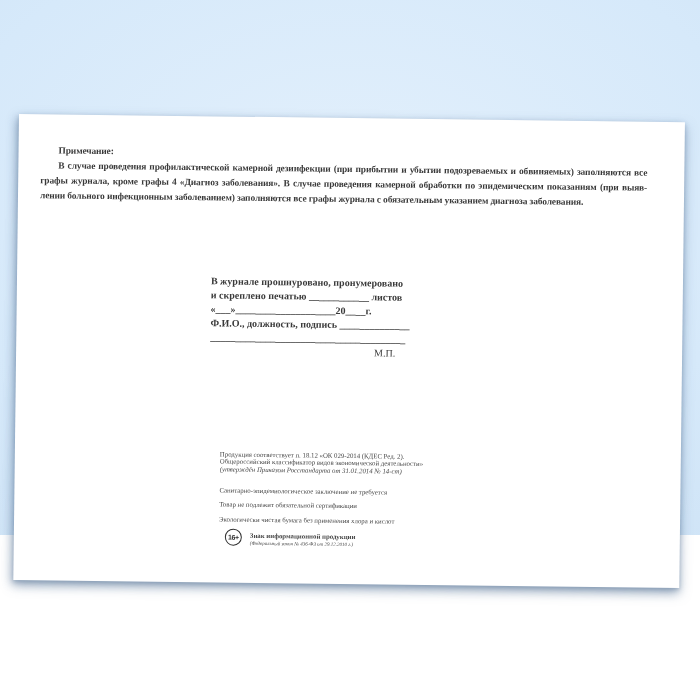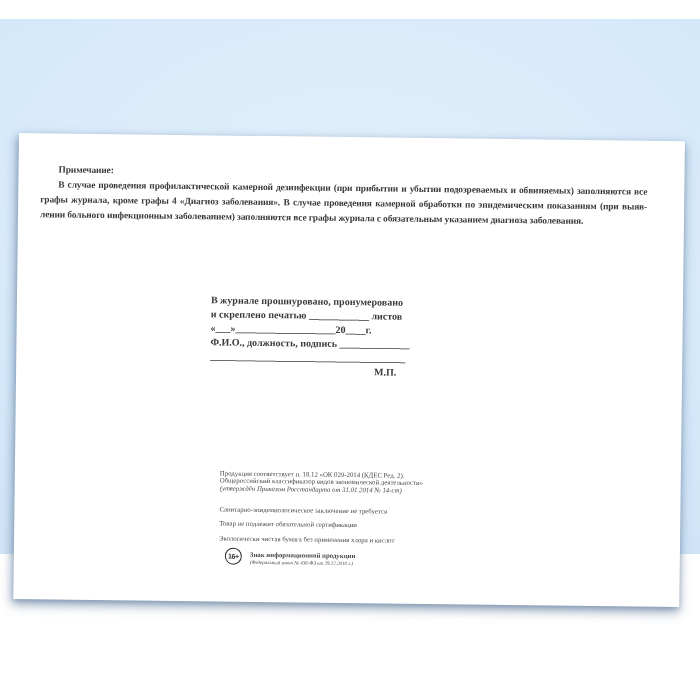--- a/index.html
+++ b/index.html
@@ -5,21 +5,20 @@
   * { margin: 0; padding: 0; box-sizing: border-box; }
   html, body { width: 700px; height: 700px; overflow: hidden; }
   body {
     font-family: "Liberation Serif", "DejaVu Serif", serif;
   }
   .backdrop {
     position: relative;
     width: 700px; height: 535px;
     background: radial-gradient(ellipse 130% 120% at 50% 38%,
                 #e3f0fc 0%, #d6e9fa 45%, #cde2f5 75%, #c3d8ee 100%);
-    margin-top: 19px;
   }
   .page {
     position: absolute;
     left: 19px; top: 114px;
     width: 666px; height: 466px;
     background: #ffffff;
     transform: rotate(0.7deg);
     transform-origin: 0 0;
     box-shadow: 0 5px 12px rgba(88, 117, 152, 0.50),
                 0 2px 4px rgba(88, 117, 152, 0.35),
@@ -39,21 +38,21 @@
   .stamp {
     position: absolute;
     left: 194px; top: 158px;
     font-size: 10px; line-height: 14px;
     font-weight: bold; color: #3a3a3a;
     white-space: nowrap;
   }
   .mp {
     position: absolute;
     left: 358px; top: 229px;
-    font-size: 10px; font-weight: 700; color: #3a3a3a;
+    font-size: 10px; font-weight: 400; color: #3a3a3a;
   }
   
   .fineprint {
     position: absolute;
     left: 205px; top: 334px; width: 260px; height: 110px;
     color: #474747;
   }
   .fp {
     position: absolute; left: 0;
     font-size: 6.8px; line-height: 7.4px; white-space: nowrap;

